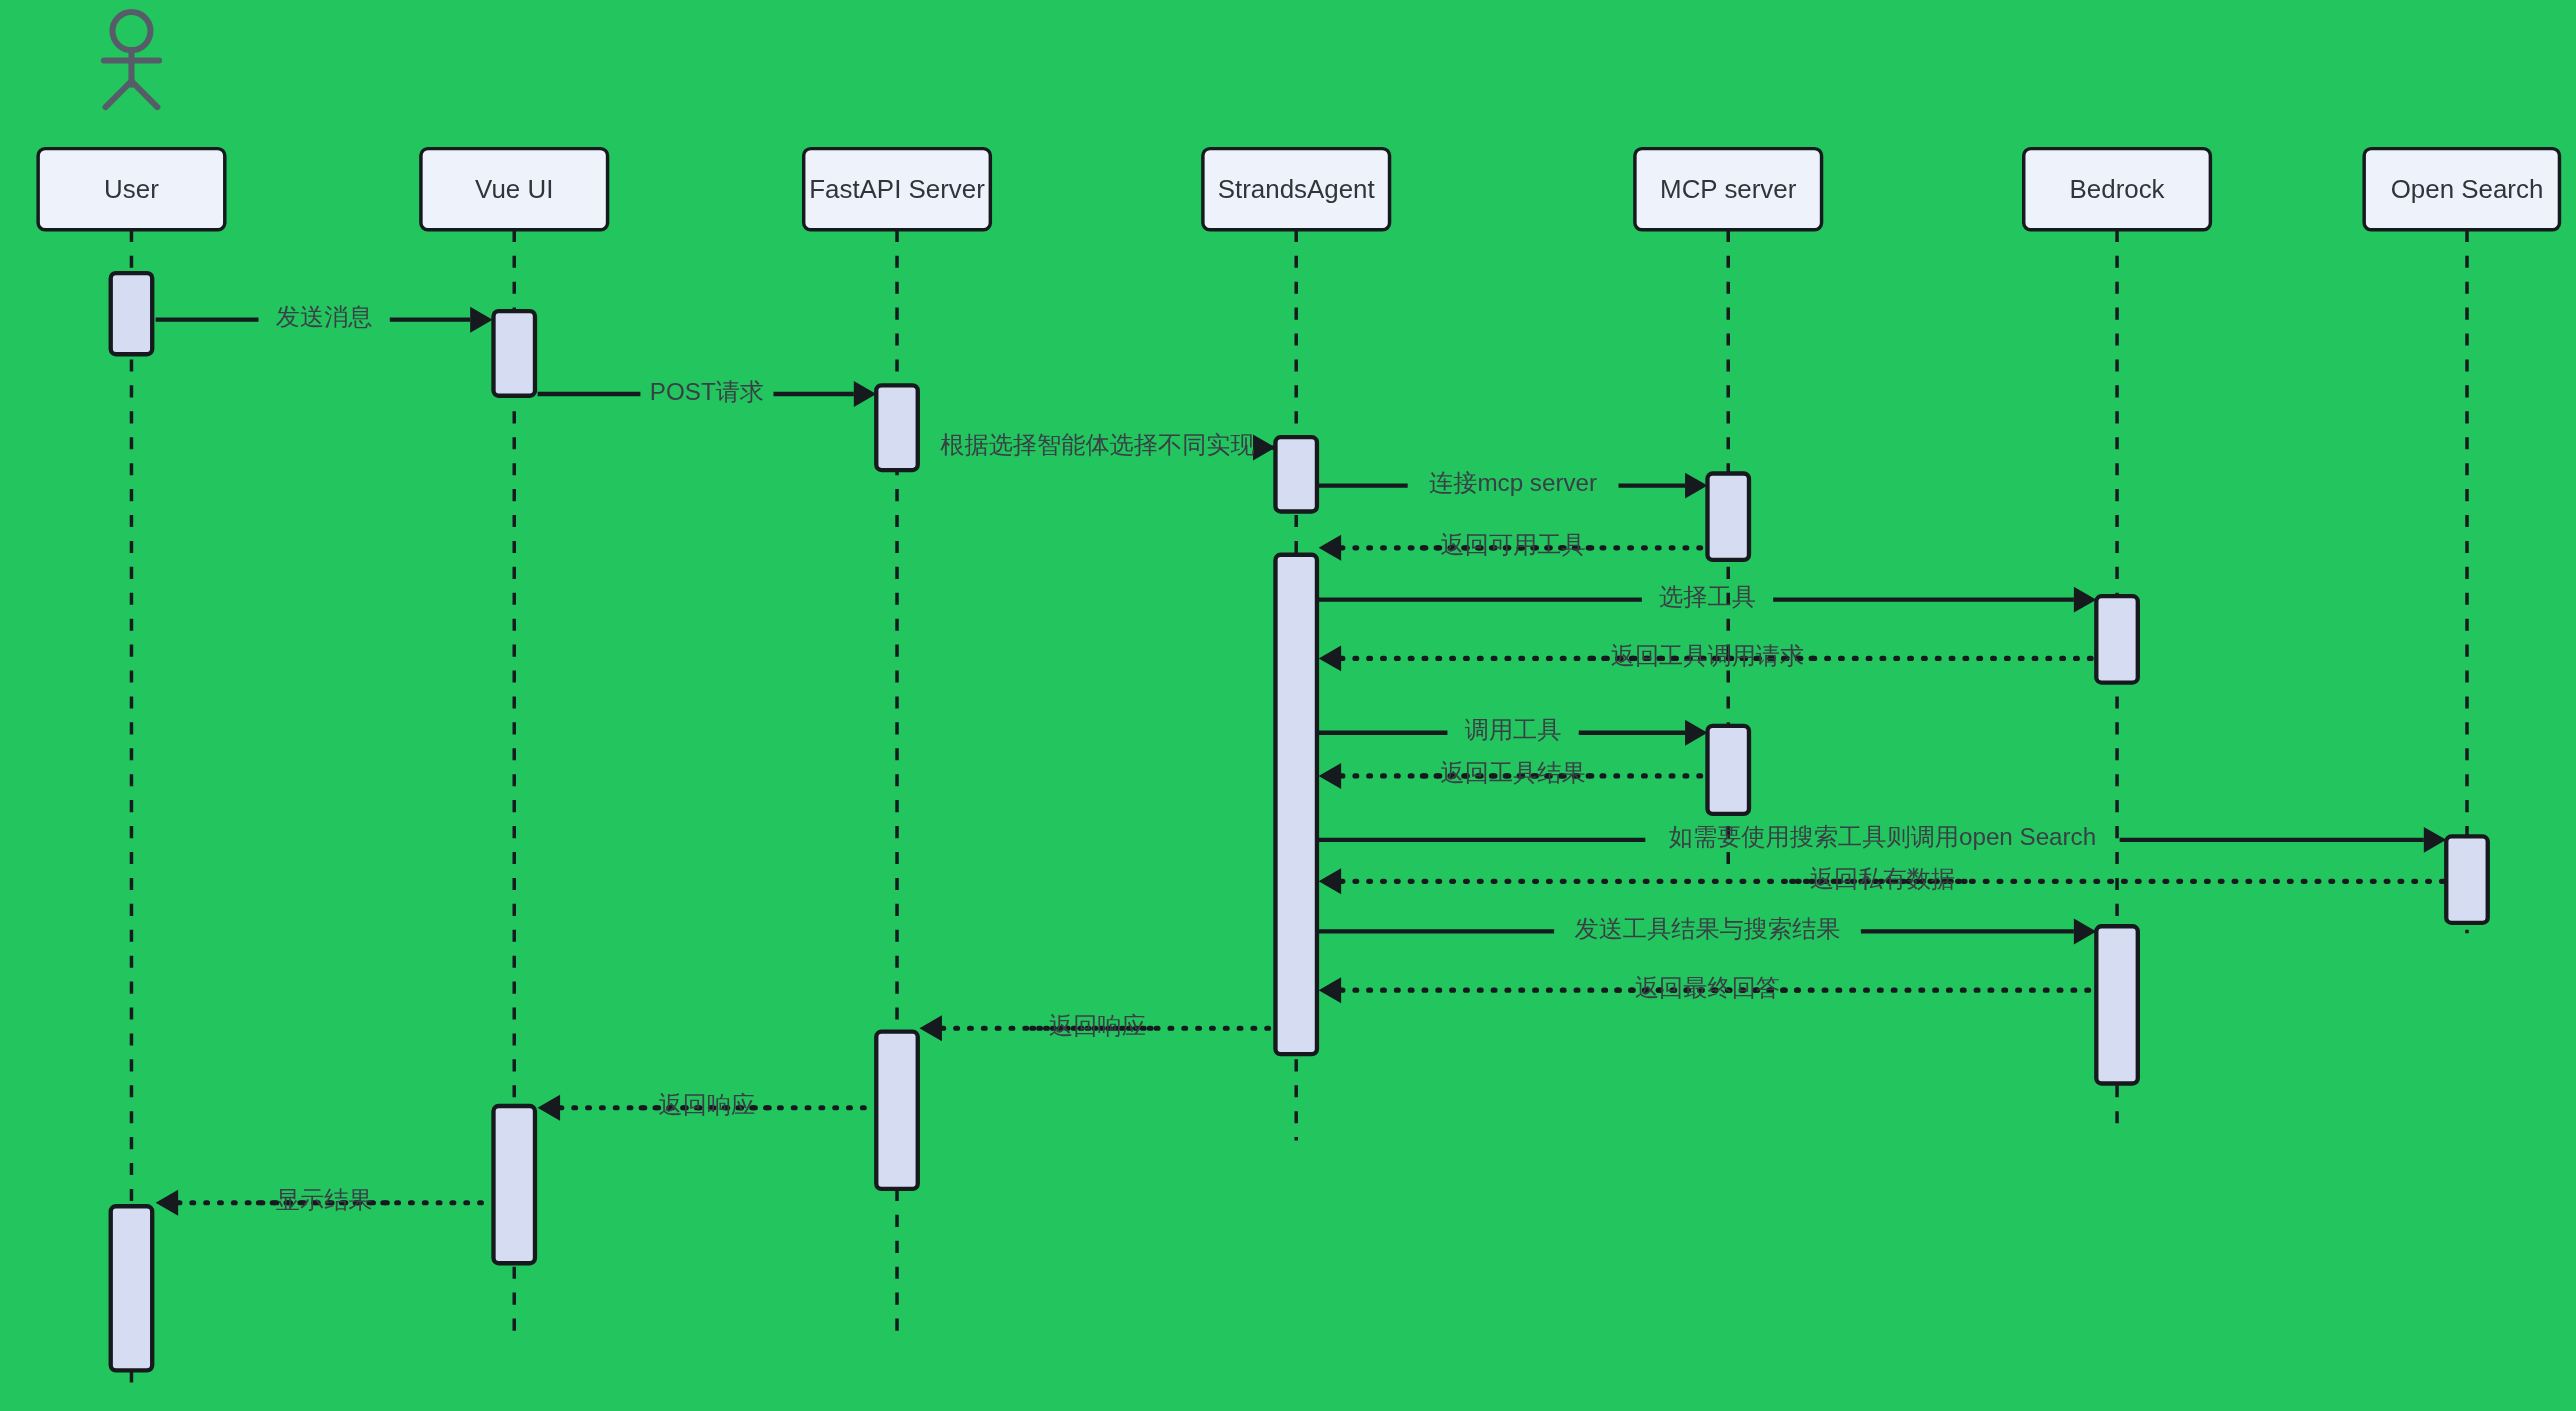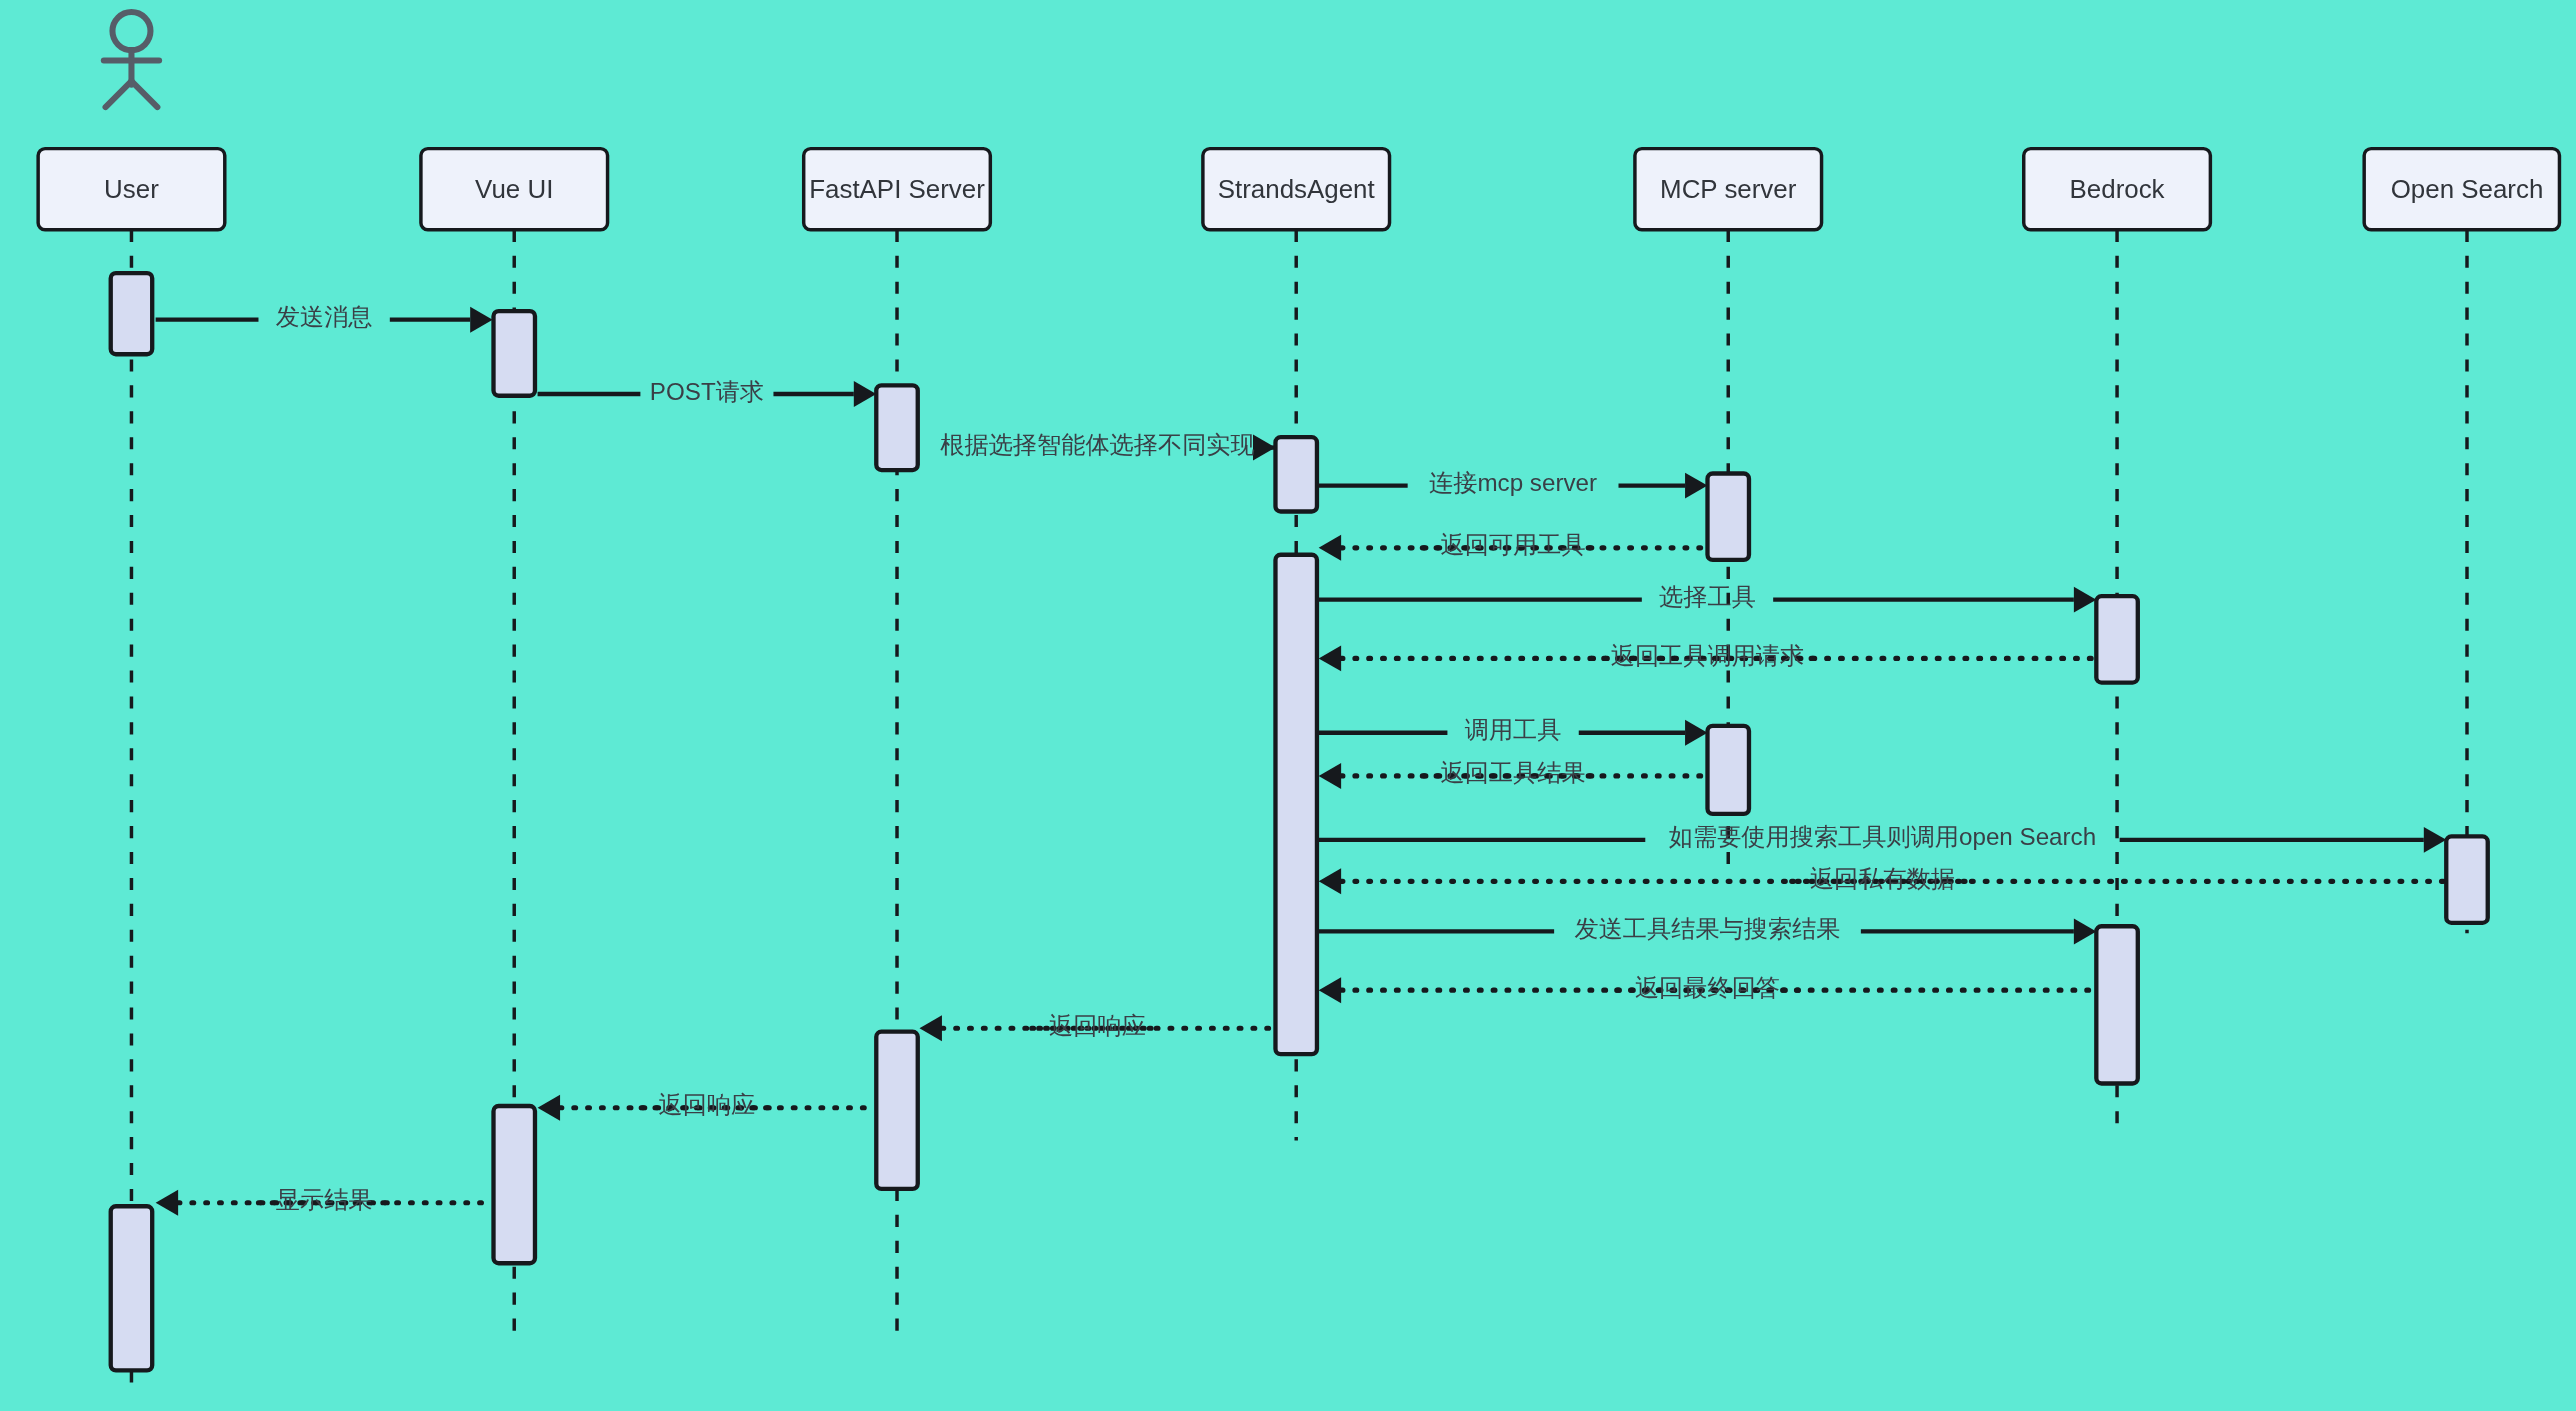--- a/index.html
+++ b/index.html
@@ -8,21 +8,21 @@
     background: #ffffff;
   }
   body {
     font-family: "Liberation Sans", "DejaVu Sans", sans-serif;
   }
   #diagram-root {
     position: relative;
     width: 2576px;
     height: 1411px;
     overflow: hidden;
-    background: #5eead4;
+    background: #22c55e;
   }
   #seq-svg {
     position: absolute;
     top: 0;
     left: 0;
     width: 2576px;
     height: 1411px;
     display: block;
   }
   .participant-box {

